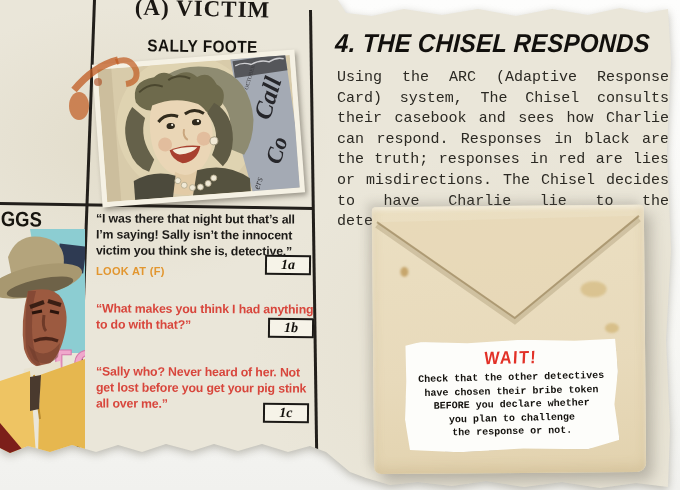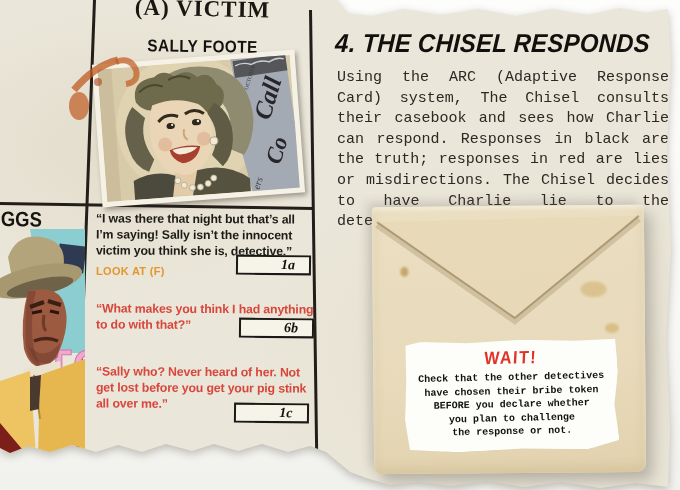--- a/index.html
+++ b/index.html
@@ -20,21 +20,21 @@
   .detective{position:absolute;left:0;top:229px;width:85px;height:226px;}
   .card-category{position:absolute;left:95px;top:-4px;width:215px;text-align:center;font-family:"Liberation Serif",serif;font-weight:bold;font-size:23px;letter-spacing:1px;color:#1a1713;transform:rotate(1.2deg);}
   .card-name{position:absolute;left:95px;top:37px;width:215px;text-align:center;font-weight:bold;font-size:17px;letter-spacing:.5px;color:#14120e;transform:scaleX(.9) rotate(.8deg);transform-origin:center;}
   .photo-frame{position:absolute;left:97px;top:57px;width:203px;height:143px;background:#f5f1e4;padding:5px;box-sizing:border-box;transform:rotate(-4.3deg);box-shadow:2px 3px 5px rgba(40,35,25,.4);}
   .stain{position:absolute;left:64px;top:48px;width:80px;height:80px;z-index:5;}
   .responses{position:absolute;left:96px;top:210px;width:219px;}
   .quote{position:absolute;left:0;width:219px;font-weight:bold;font-size:12.3px;line-height:1.3;letter-spacing:-.15px;transform:rotate(.3deg);}
   .quote.truth{color:#1d1b18;}
   .quote.lie{color:#d8463c;}
   .quote-note{position:absolute;left:0;font-weight:bold;font-size:11px;color:#e2962f;letter-spacing:.3px;}
-  .resp-tag{position:absolute;width:42px;height:16px;border:2.5px solid #1b1916;background:#f6f3e8;display:flex;align-items:center;justify-content:center;font-family:"Liberation Serif",serif;font-style:italic;font-weight:bold;font-size:14px;color:#15130f;transform:rotate(.6deg);padding-left:29px;}
+  .resp-tag{position:absolute;width:42px;height:16px;border:2.5px solid #1b1916;background:#f6f3e8;display:flex;align-items:center;justify-content:center;font-family:"Liberation Serif",serif;font-style:italic;font-weight:bold;font-size:14px;color:#15130f;transform:rotate(.6deg);}
   
   .step-title{position:absolute;left:336px;top:28px;width:340px;font-weight:bold;font-style:italic;font-size:24px;letter-spacing:.2px;color:#12100d;transform:scaleY(1.08) skewX(-3deg);transform-origin:left top;white-space:nowrap;}
   .step-body{position:absolute;left:337px;top:68px;width:332px;font-family:"Liberation Mono",monospace;font-size:15px;line-height:20.6px;text-align:justify;color:#2b2923;}
   
   .envelope{position:absolute;left:373px;top:206px;width:272px;height:267px;transform:rotate(-0.5deg);
     background:linear-gradient(175deg,#ebdfc2 0%,#e8dabb 60%,#e2d2ae 100%);
     border-radius:4px 4px 9px 7px;
     box-shadow:-5px -5px 10px rgba(110,105,95,.22),7px 9px 14px rgba(110,105,95,.38),inset 0 -6px 12px rgba(160,135,85,.18),inset 0 3px 4px rgba(255,255,252,.5);}
   .flap{position:absolute;inset:0;}
   .env-stain{position:absolute;border-radius:50%;filter:blur(1px);}
@@ -143,21 +143,21 @@
         <ellipse cx="15" cy="58" rx="10" ry="14" fill="#c05a20" opacity=".7"></ellipse>
         <circle cx="34" cy="34" r="4" fill="#a8441a" opacity=".6"></circle>
       </svg>
 
       <div class="responses">
         <div class="quote truth" style="top:2px;">“I was there that night but that’s all I’m saying! Sally isn’t the innocent victim you think she is, detective.”</div>
         <div class="quote-note" style="top:55px;">LOOK AT (F)</div>
         <div class="resp-tag" style="right:4px;top:45px;">1a</div>
 
         <div class="quote lie" style="top:92px;">“What makes you think I had anything to do with that?”</div>
-        <div class="resp-tag" style="right:1px;top:108px;">6b</div>
+        <div class="resp-tag" style="right:1px;top:108px;">1b</div>
 
         <div class="quote lie" style="top:155px;">“Sally who? Never heard of her. Not get lost before you get your pig stink all over me.”</div>
         <div class="resp-tag" style="right:6px;top:193px;margin-left:29px;">1c</div>
       </div>
 
       <div class="step-title">4. THE CHISEL RESPONDS</div>
       <div class="step-body">Using the ARC (Adaptive Response Card) system, The Chisel consults their casebook and sees how Charlie can respond. Responses in black are the truth; responses in red are lies or misdirections. The Chisel decides to have Charlie lie to the detective.</div>
 
       <div class="envelope">
         <svg class="flap" viewBox="0 0 272 267">

